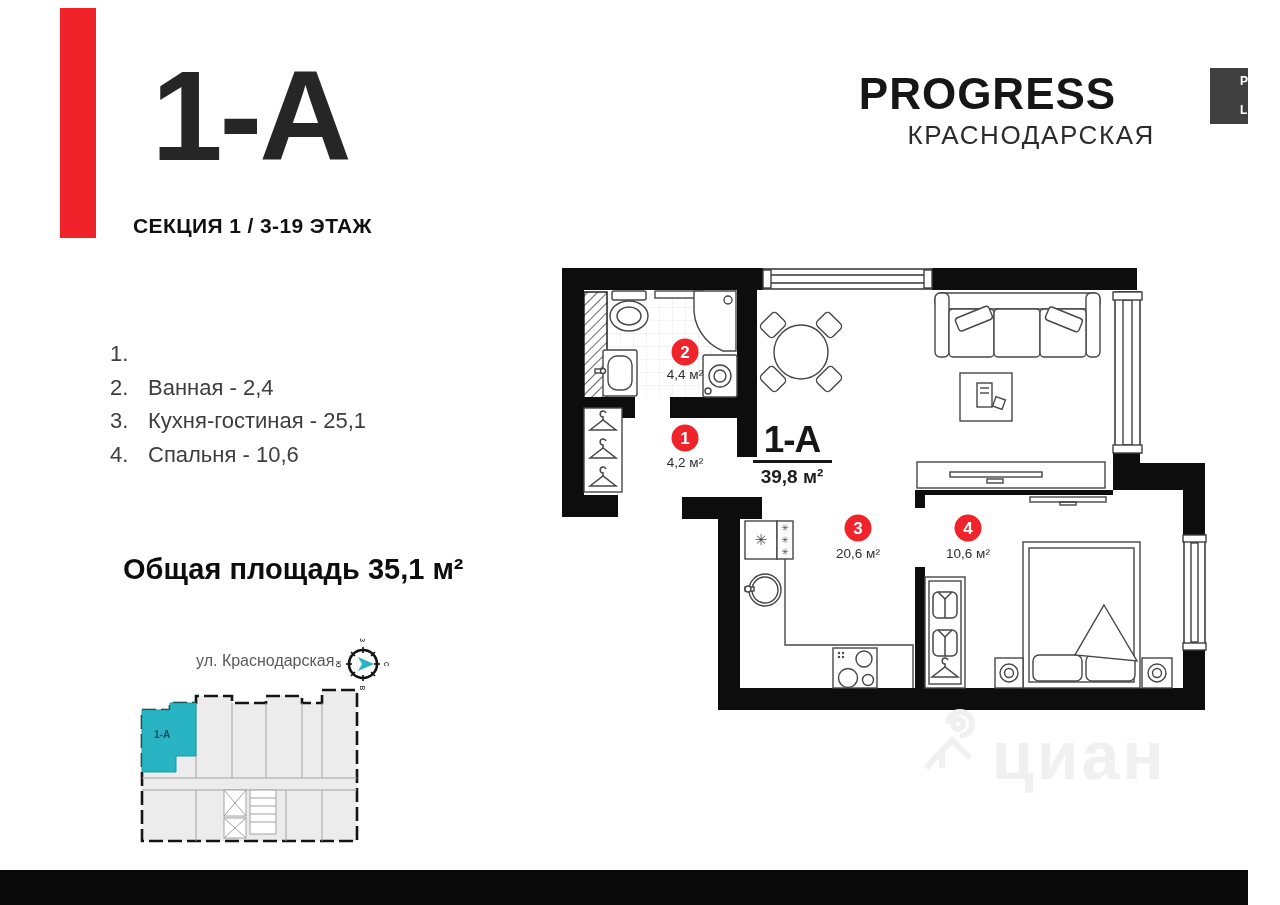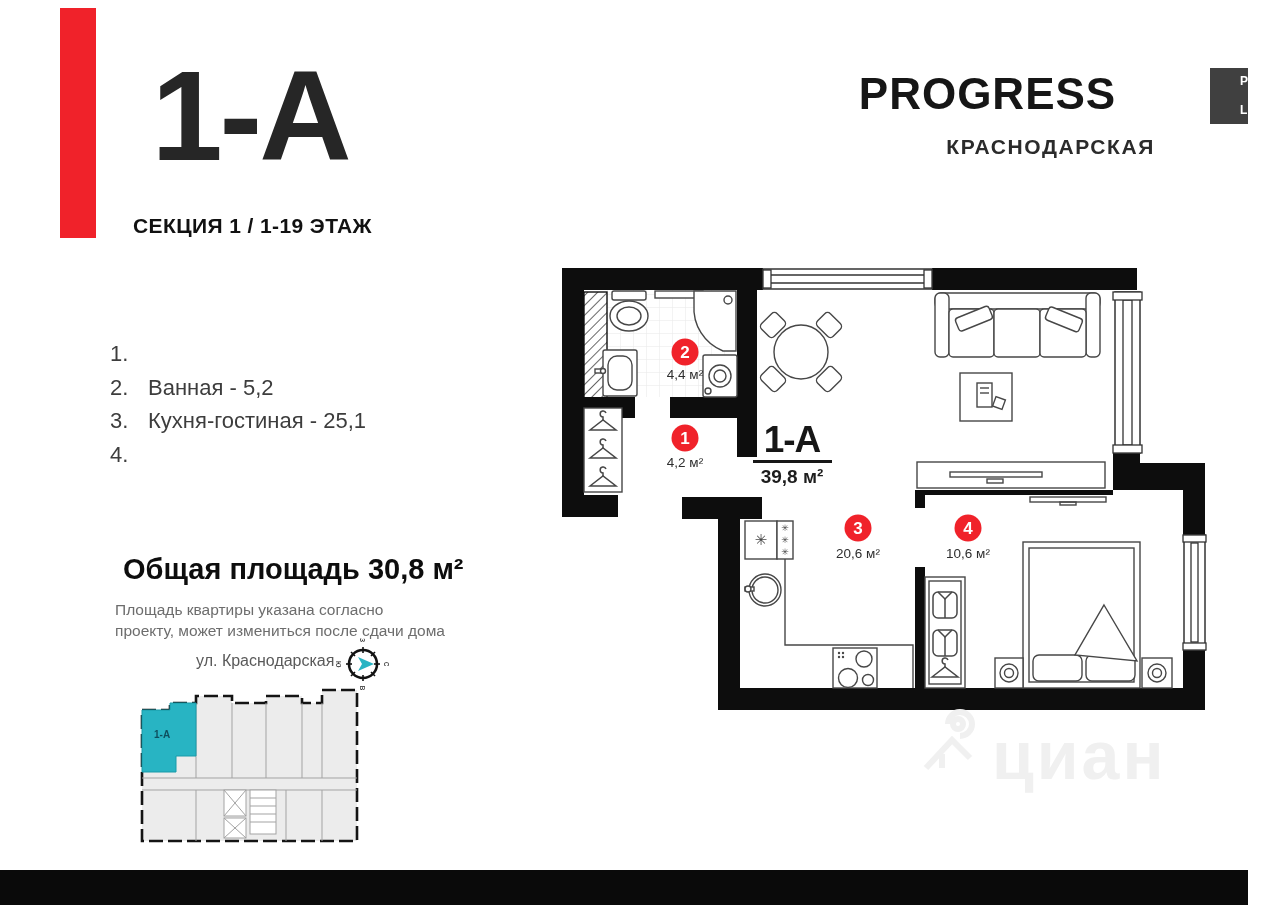--- a/index.html
+++ b/index.html
@@ -8,21 +8,21 @@
   .abs{position:absolute;}
 
   
   .red-bar{left:60px;top:8px;width:36px;height:230px;background:#f0222a;}
   .apt-title{left:130px;top:52px;width:240px;text-align:center;
              font-size:128px;font-weight:700;letter-spacing:-3px;color:#262626;line-height:1;}
   .section-info{left:133px;top:214px;font-size:21px;font-weight:700;letter-spacing:.4px;color:#111;}
 
   .brand{left:820px;top:72px;width:335px;text-align:right;}
   .brand-name{font-size:44px;font-weight:700;letter-spacing:1px;color:#161616;line-height:1;text-align:center;}
-  .brand-loc{font-size:21px;font-weight:700;letter-spacing:1.6px;color:#2b2b2b;margin-top:19px;}
+  .brand-loc{font-size:26px;font-weight:400;letter-spacing:1.6px;color:#2b2b2b;margin-top:4px;}
   .brand-badge{left:1166px;top:68px;width:56px;height:56px;background:#404040;
                color:#fff;font-size:12px;font-weight:700;line-height:1.2;
                display:flex;align-items:center;margin-left:44px;}
   .brand-badge span{display:block;padding-left:15px;}
 
   
   .rooms{left:110px;top:337px;font-size:22px;color:#3d3d3d;}
   .rooms .row{display:flex;line-height:33.5px;}
   .rooms .num{width:38px;}
 
@@ -51,55 +51,52 @@
   .mini-unit-label{fill:#0e4f5e;font-size:10px;font-weight:700;}
   .compass-letter{fill:#222;font-size:9px;text-anchor:middle;}
 </style>
 </head>
 <body>
 
 <div class="page">
 
   <div class="abs red-bar"></div>
   <div class="abs apt-title">1-А</div>
-  <div class="abs section-info">СЕКЦИЯ 1 / 1-19 ЭТАЖ</div>
+  <div class="abs section-info">СЕКЦИЯ 1 / 3-19 ЭТАЖ</div>
 
   <div class="abs brand">
     <div class="brand-name">PROGRESS</div>
     <div class="brand-loc">КРАСНОДАРСКАЯ</div>
   </div>
   <div class="abs brand-badge">
     <span>
       <span>PRO</span><br>
       <span>LIFE</span>
     </span>
   </div>
 
   <div class="abs rooms">
     <div class="row">
       <span class="num">1.</span>
     </div>
     <div class="row">
       <span class="num">2.</span>
-      <span>Ванная - 5,2</span>
+      <span>Ванная - 2,4</span>
     </div>
     <div class="row">
       <span class="num">3.</span>
       <span>Кухня-гостиная - 25,1</span>
     </div>
     <div class="row">
       <span class="num">4.</span>
+      <span>Спальня - 10,6</span>
     </div>
   </div>
 
-  <div class="abs total-area">Общая площадь 30,8 м²</div>
-  <div class="abs disclaimer">
-    <div>Площадь квартиры указана согласно</div>
-    <div>проекту, может измениться после сдачи дома</div>
-  </div>
+  <div class="abs total-area">Общая площадь 35,1 м²</div>
   <div class="abs street">ул. Краснодарская</div>
 
   <svg class="abs" style="left:332px;top:632px;" width="62" height="64" viewBox="0 0 62 64">
     <g transform="translate(31,32)">
       <circle r="14" fill="#fff" stroke="#111" stroke-width="2.6"></circle>
       <g stroke="#111" stroke-width="1.6">
         <line x1="0" y1="-17" x2="0" y2="-11"></line>
           <line x1="0" y1="11" x2="0" y2="17"></line>
         <line x1="-17" y1="0" x2="-11" y2="0"></line>
           <line x1="11" y1="0" x2="17" y2="0"></line>

